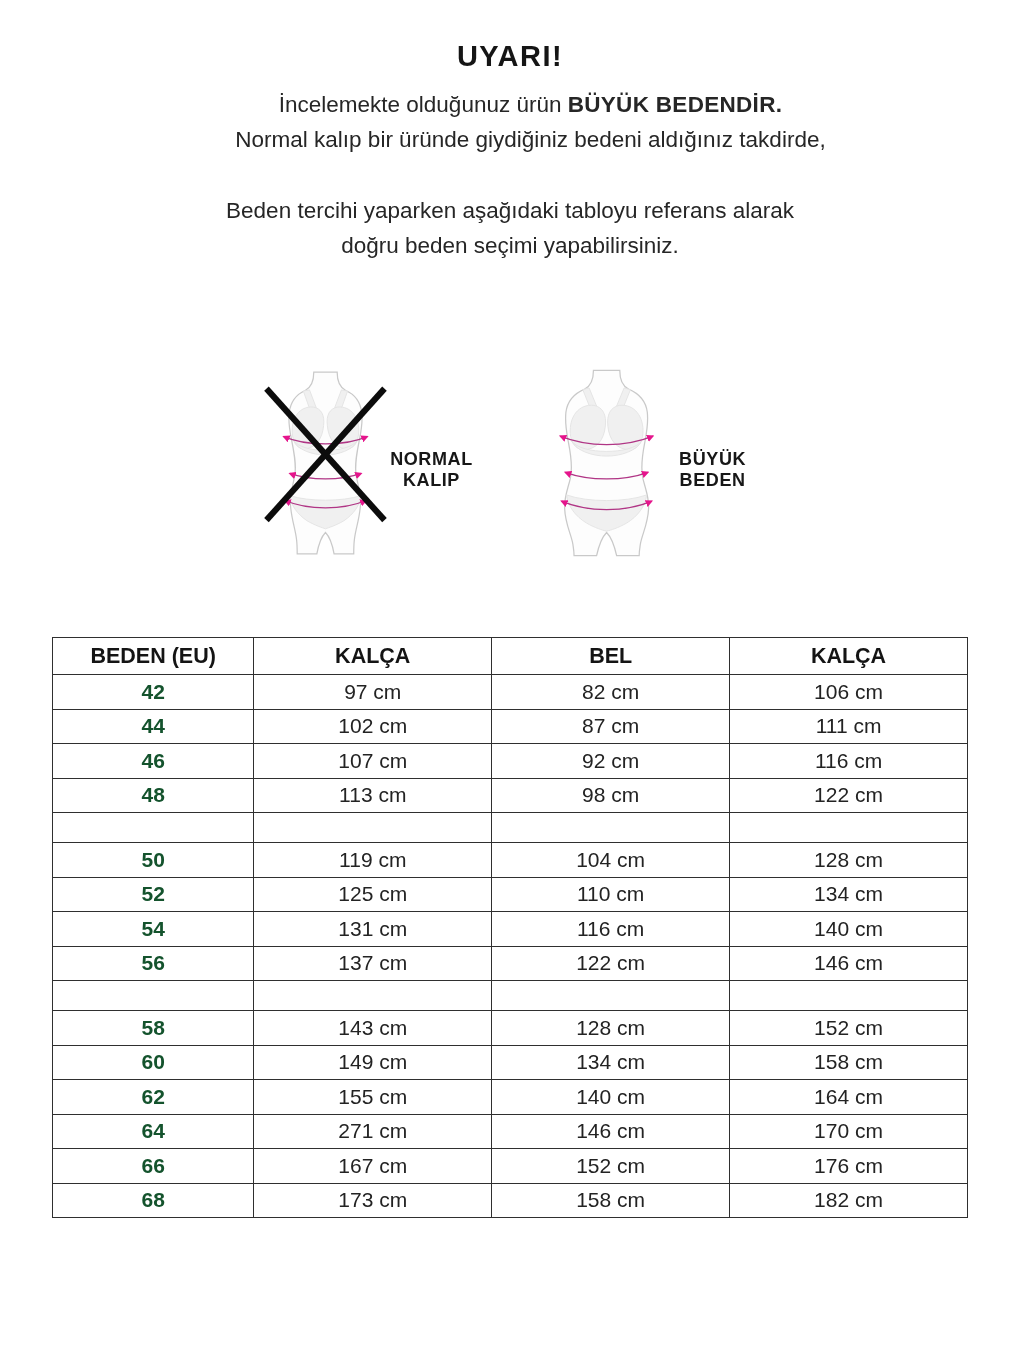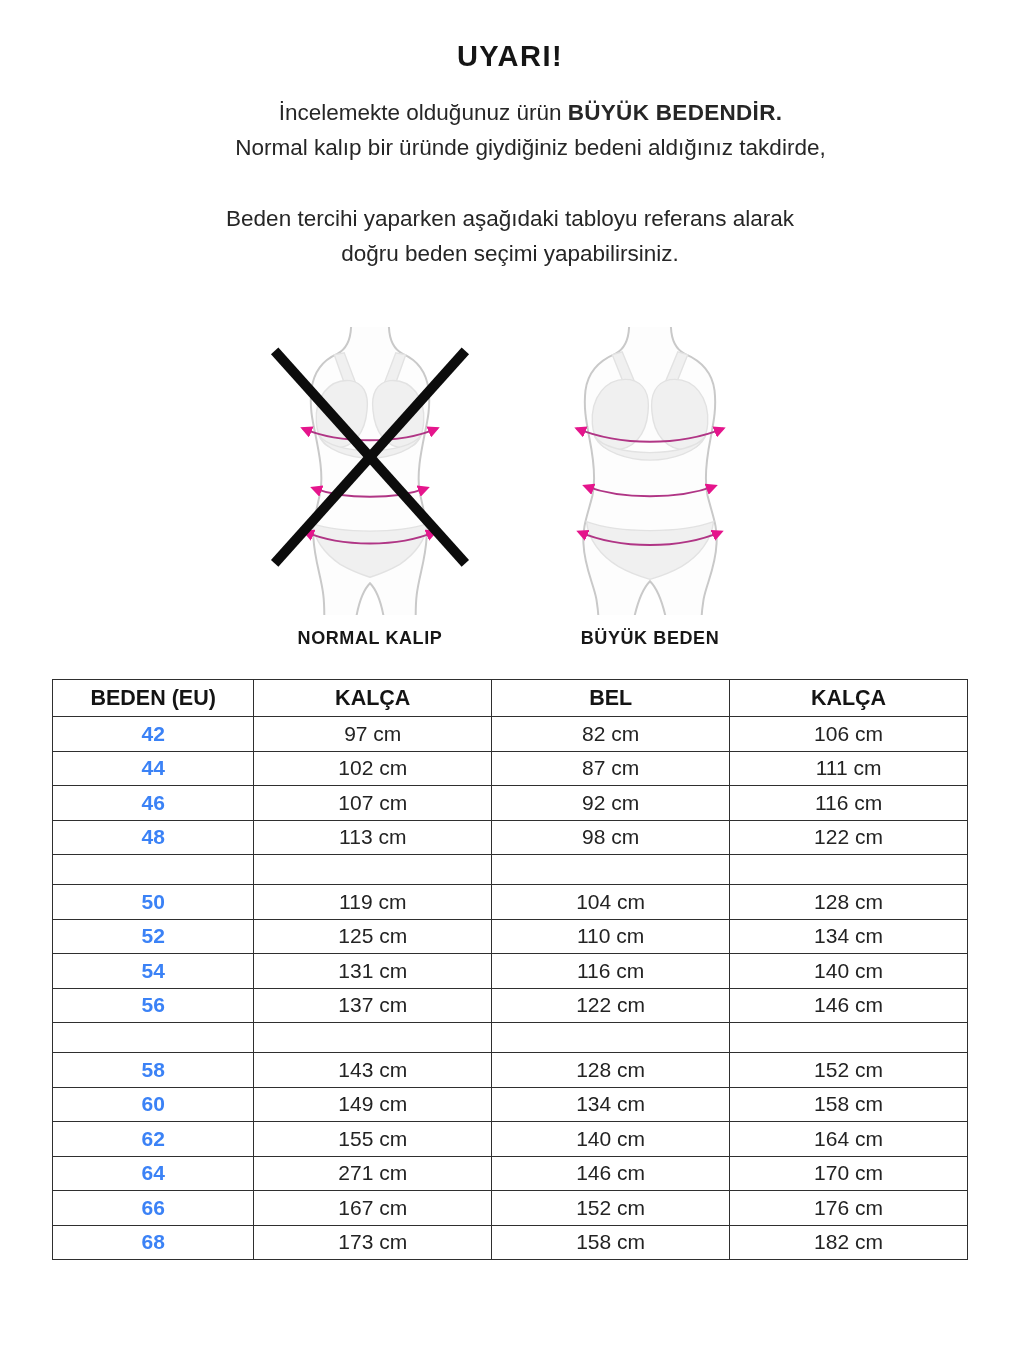--- a/index.html
+++ b/index.html
@@ -25,33 +25,33 @@
     letter-spacing:1.5px;
     color:#151515;
   }
 
   .para{
     text-align:center;
     font-size:22.5px;
     line-height:35px;
     color:#262626;
   }
-  .warn{margin-top:22px;padding-left:41px;}
+  .warn{margin-top:14px;padding-left:41px;}
   .note{margin-top:36px;}
   .para .line{display:block;}
   .em{font-weight:600;letter-spacing:0.3px;}
 
   .figures{
     margin-top:56px;
     display:flex;
     justify-content:center;
     align-items:flex-start;
     gap:68px;
   }
-  .figure{width:212px;display:flex;flex-direction:column;align-items:center;}
+  .figure{width:212px;display:flex;flex-direction:row;align-items:center;}
   .figure svg{display:block;}
   .fig-label{
     margin-top:13px;
     font-size:18px;
     font-weight:700;
     letter-spacing:0.6px;
     color:#171717;
     text-align:center;
   }
 
@@ -80,21 +80,21 @@
     font-size:21.5px;
     font-weight:700;
     color:#141414;
   }
   .size-table td{
     height:34.5px;
     font-size:21px;
     font-weight:400;
     color:#232323;
   }
-  .size-table td.size-cell{font-weight:700;color:#3b82f6;}
+  .size-table td.size-cell{font-weight:700;color:#14532d;}
   .size-table tr.sep-row td{height:30px;}
   .size-table th:nth-child(1){width:22%;}
   .size-table th:nth-child(2){width:26%;}
   .size-table th:nth-child(3){width:26%;}
   .size-table th:nth-child(4){width:26%;margin-top:44px;}
 </style>
 </head>
 <body>
 
 <div class="page">

